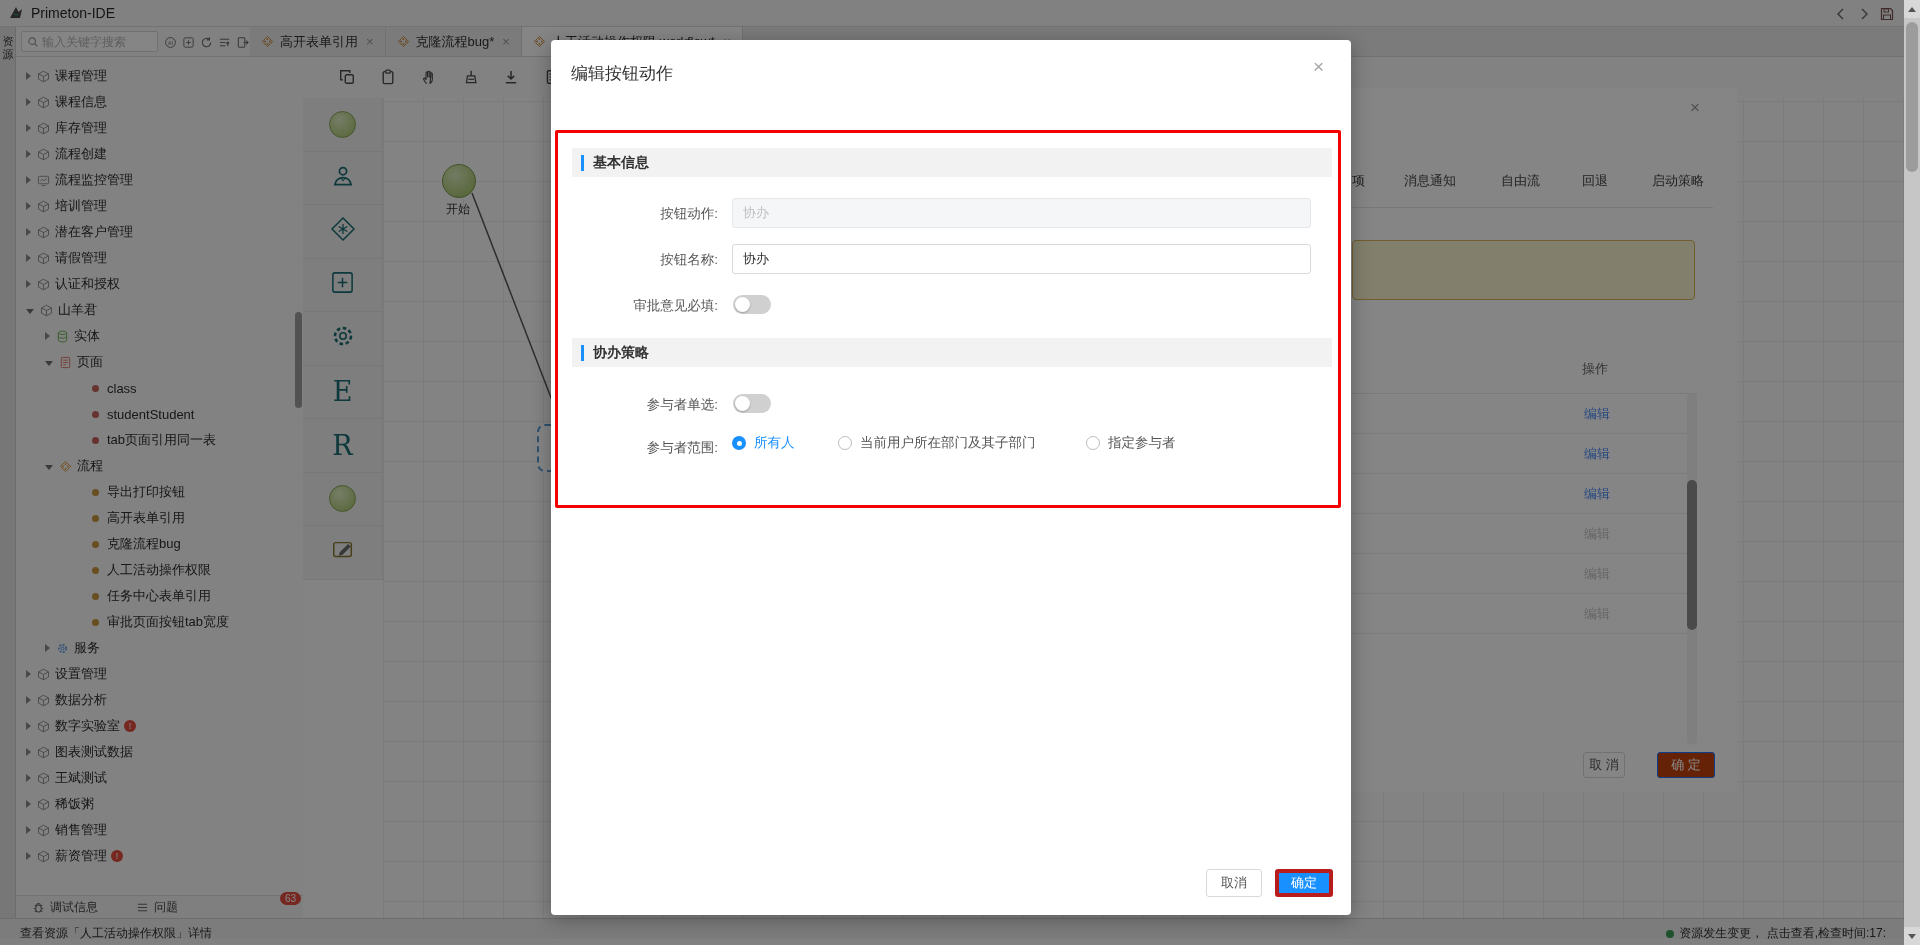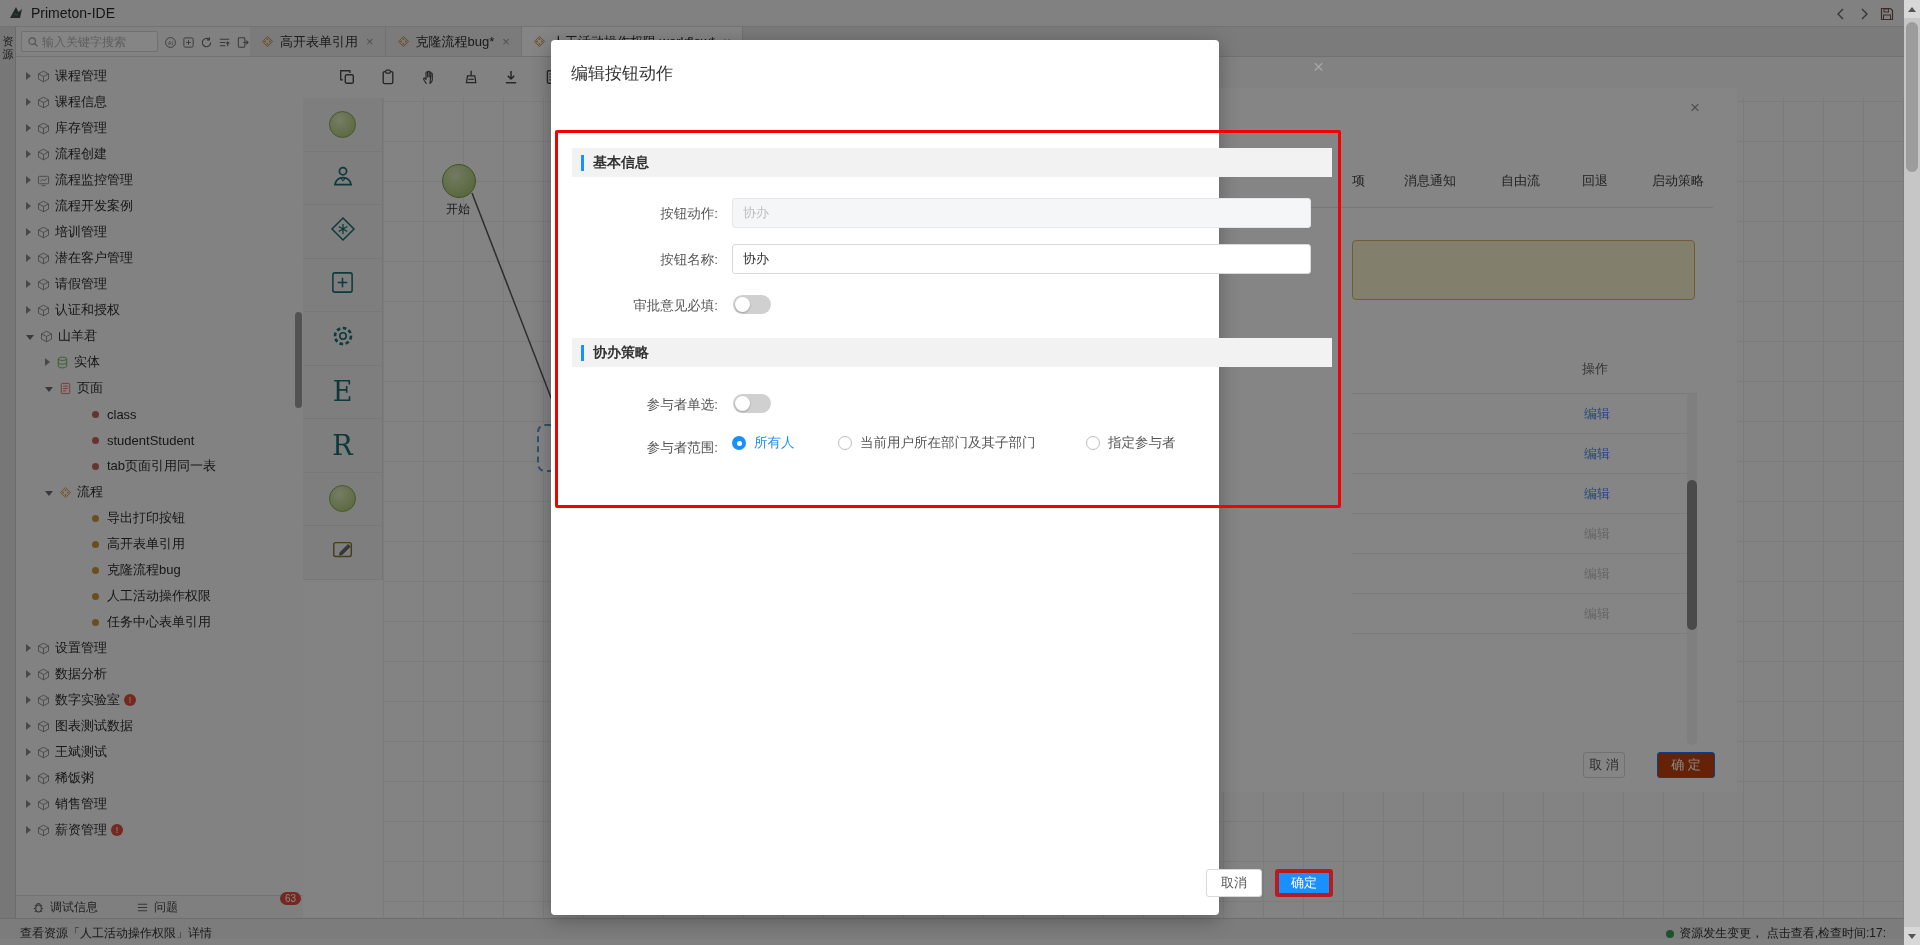--- a/index.html
+++ b/index.html
@@ -89,21 +89,21 @@
   .bd-scroll-track { position:absolute; left:827px; top:305px; width:10px; height:352px; background:#f4f4f4; border-radius:5px; }
   .bd-scroll-thumb { position:absolute; left:827px; top:392px; width:10px; height:150px; background:#8f8f8f; border-radius:5px; }
   .bd-btn { position:absolute; top:664px; height:26px; font-size:13px; border-radius:3px; display:flex; align-items:center; justify-content:center; cursor:pointer; }
   .bd-cancel { left:723px; width:42px; background:#fff; border:1px solid #d9d9d9; color:#555; }
   .bd-ok { left:797px; width:58px; background:#c2410c; color:#fff; border:1px solid #1677ff; }
 
   
   .overlay { position:absolute; left:0; top:0; width:1904px; height:945px; background:rgba(0,0,0,0.48); z-index:10; }
 
   
-  .modal { position:absolute; left:551px; top:40px; width:668px; height:875px; background:#fff; border-radius:4px; box-shadow:0 4px 20px rgba(0,0,0,0.3); z-index:20; font-size:13px; }
+  .modal { position:absolute; left:551px; top:40px; width:800px; height:875px; background:#fff; border-radius:4px; box-shadow:0 4px 20px rgba(0,0,0,0.3); z-index:20; font-size:13px; }
   .m-title { position:absolute; left:20px; top:22px; font-size:17px; color:#333; }
   .m-close { position:absolute; left:762px; top:16px; font-size:19px; color:#a6a6a6; cursor:pointer; }
   .red-rect { position:absolute; left:4px; top:90px; width:786px; height:378px; border:3px solid #f30000; border-radius:2px; pointer-events:none; }
   .sec-head { position:absolute; left:21px; width:760px; height:29px; background:#f2f2f2; display:flex; align-items:center; }
   .sec-bar { width:3px; height:16px; background:#1890ff; margin-left:9px; }
   .sec-text { margin-left:9px; font-size:14px; font-weight:bold; color:#333; }
   .f-label { position:absolute; left:0; width:167px; text-align:right; color:#555; font-size:13.5px; }
   .f-input { position:absolute; left:181px; width:579px; height:30px; border:1px solid #d9d9d9; border-radius:3px; padding:0 10px; font-size:13px; color:#333; outline:none; font-family:"Liberation Sans",sans-serif; background:#fff; }
   .f-input:disabled { background:#f5f6f8; border-color:#e4e6ea; color:#c0c0c0; }
   .toggle { position:absolute; left:182px; width:38px; height:19px; border-radius:10px; background:#d0d0d0; cursor:pointer; }
@@ -228,30 +228,20 @@
         <span class="arrow r"></span>
         <span class="ticon" style="color:#8d8d8d">
           <svg viewBox="0 0 14 14" width="13" height="13">
             <rect x="1.5" y="2.5" width="11" height="8" rx="1" fill="none" stroke="currentColor"></rect>
             <path d="M3.5 8 6 5.5 8 7.5l2.5-3" fill="none" stroke="currentColor"></path>
             <path d="M5 12.5h4" stroke="currentColor"></path>
           </svg>
         </span>
         <span>流程监控管理</span>
       </div>
-      <div class="titem" style="padding-left: 10px;">
-        <span class="arrow r"></span>
-        <span class="ticon" style="color:#8d8d8d">
-          <svg viewBox="0 0 14 14" width="13" height="13">
-            <path d="M7 1.3 12.4 4.2v5.6L7 12.7 1.6 9.8V4.2Z" fill="none" stroke="currentColor"></path>
-            <path d="M1.6 4.2 7 7l5.4-2.8M7 7v5.7" fill="none" stroke="currentColor"></path>
-          </svg>
-        </span>
-        <span>流程开发案例</span>
-      </div>
       <div class="titem" style="padding-left: 10px; align-items: center;">
         <span class="arrow r"></span>
         <span class="ticon" style="color:#8d8d8d">
           <svg viewBox="0 0 14 14" width="13" height="13">
             <path d="M7 1.3 12.4 4.2v5.6L7 12.7 1.6 9.8V4.2Z" fill="none" stroke="currentColor"></path>
             <path d="M1.6 4.2 7 7l5.4-2.8M7 7v5.7" fill="none" stroke="currentColor"></path>
           </svg>
         </span>
         <span>培训管理</span>
       </div>
@@ -377,20 +367,37 @@
           <span class="dot orange-dot"></span>
         </span>
         <span>人工活动操作权限</span>
       </div>
       <div class="titem" style="padding-left: 59px;">
         <span class="arrow none"></span>
         <span class="ticon">
           <span class="dot orange-dot"></span>
         </span>
         <span>任务中心表单引用</span>
+      </div>
+      <div class="titem" style="padding-left: 59px;">
+        <span class="arrow none"></span>
+        <span class="ticon">
+          <span class="dot orange-dot"></span>
+        </span>
+        <span>审批页面按钮tab宽度</span>
+      </div>
+      <div class="titem" style="padding-left: 29px;">
+        <span class="arrow r"></span>
+        <span class="ticon" style="color:#4a90e2">
+          <svg viewBox="0 0 14 14" width="13" height="13">
+            <circle cx="7" cy="7" r="4" fill="none" stroke="currentColor" stroke-width="1.6" stroke-dasharray="2.1 1.6"></circle>
+            <circle cx="7" cy="7" r="1.6" fill="none" stroke="currentColor"></circle>
+          </svg>
+        </span>
+        <span>服务</span>
       </div>
       <div class="titem" style="padding-left: 10px;">
         <span class="arrow r"></span>
         <span class="ticon" style="color:#8d8d8d">
           <svg viewBox="0 0 14 14" width="13" height="13">
             <path d="M7 1.3 12.4 4.2v5.6L7 12.7 1.6 9.8V4.2Z" fill="none" stroke="currentColor"></path>
             <path d="M1.6 4.2 7 7l5.4-2.8M7 7v5.7" fill="none" stroke="currentColor"></path>
           </svg>
         </span>
         <span>设置管理</span>

